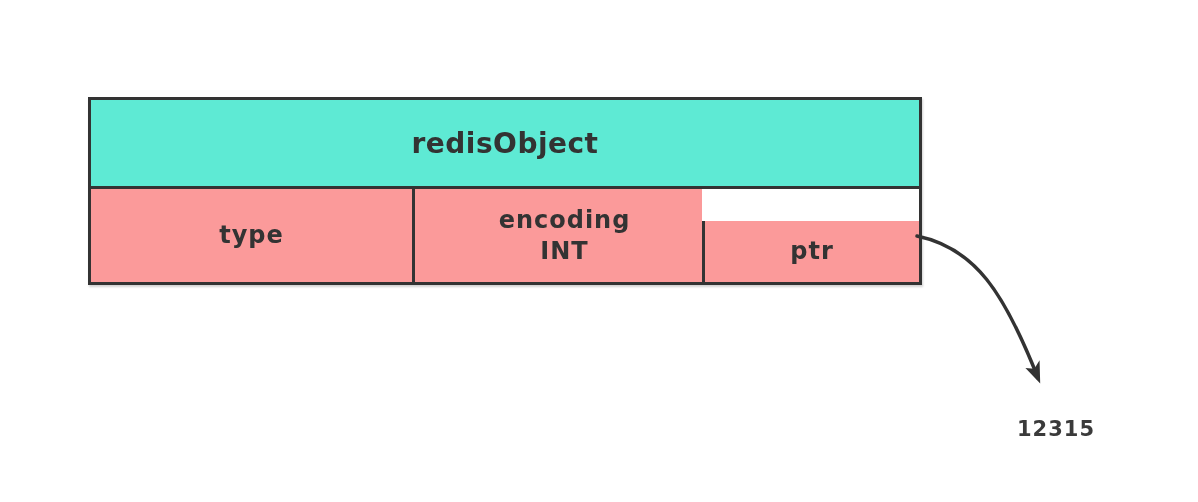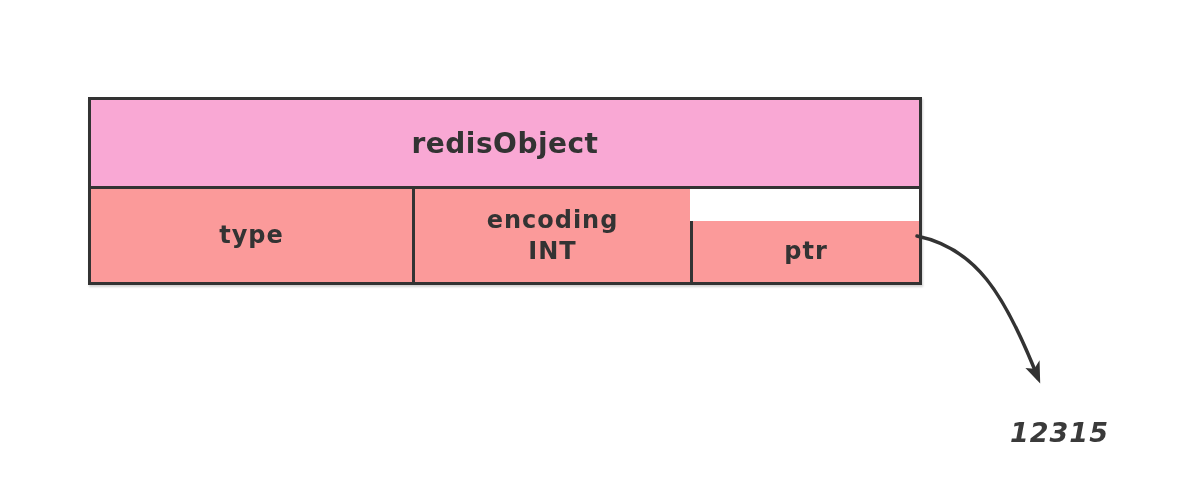--- a/index.html
+++ b/index.html
@@ -18,21 +18,21 @@
   .obj-table {
     position: absolute;
     left: 88px;
     top: 97px;
     width: 828px;
     border: 3px solid #333333;
     box-shadow: 1px 2px 2px rgba(0,0,0,0.18);
   }
   .obj-header {
     height: 86px;
-    background: #f9a8d4;
+    background: #5eead4;
     border-bottom: 3px solid #333333;
     display: flex;
     align-items: center;
     justify-content: center;
   }
   .obj-header span {
     font-size: 28px;
     font-weight: bold;
     color: #333333;
     letter-spacing: 0.5px;
@@ -51,40 +51,39 @@
   }
   .obj-cell .line {
     font-size: 24px;
     font-weight: bold;
     line-height: 31px;
     letter-spacing: 1px;
     white-space: nowrap;
   }
   .obj-cell .line:empty { display: none; }
   .cell-type     { width: 321px; }
-  .cell-encoding { width: 275px; border-left: 3px solid #333333; }
+  .cell-encoding { width: 275px; border-left: 3px solid #333333; padding-left: 12px; }
   .cell-ptr      { flex: 1;      border-left: 3px solid #333333; margin-top: 32px; }
   .arrow-layer {
     position: absolute;
     left: 0; top: 0;
     width: 1198px;
     height: 502px;
     pointer-events: none;
   }
   .pointer-target {
     position: absolute;
     left: 1010px;
     top: 417px;
     width: 92px;
     text-align: center;
-    font-size: 27px;
+    font-size: 21px;
     font-weight: bold;
     color: #3a3a3a;
     letter-spacing: 1px;
-    font-style: italic;
   }
 </style>
 </head>
 <body>
 
 <div class="stage">
 
   <div class="obj-table">
     <div class="obj-header">
       <span>redisObject</span>

